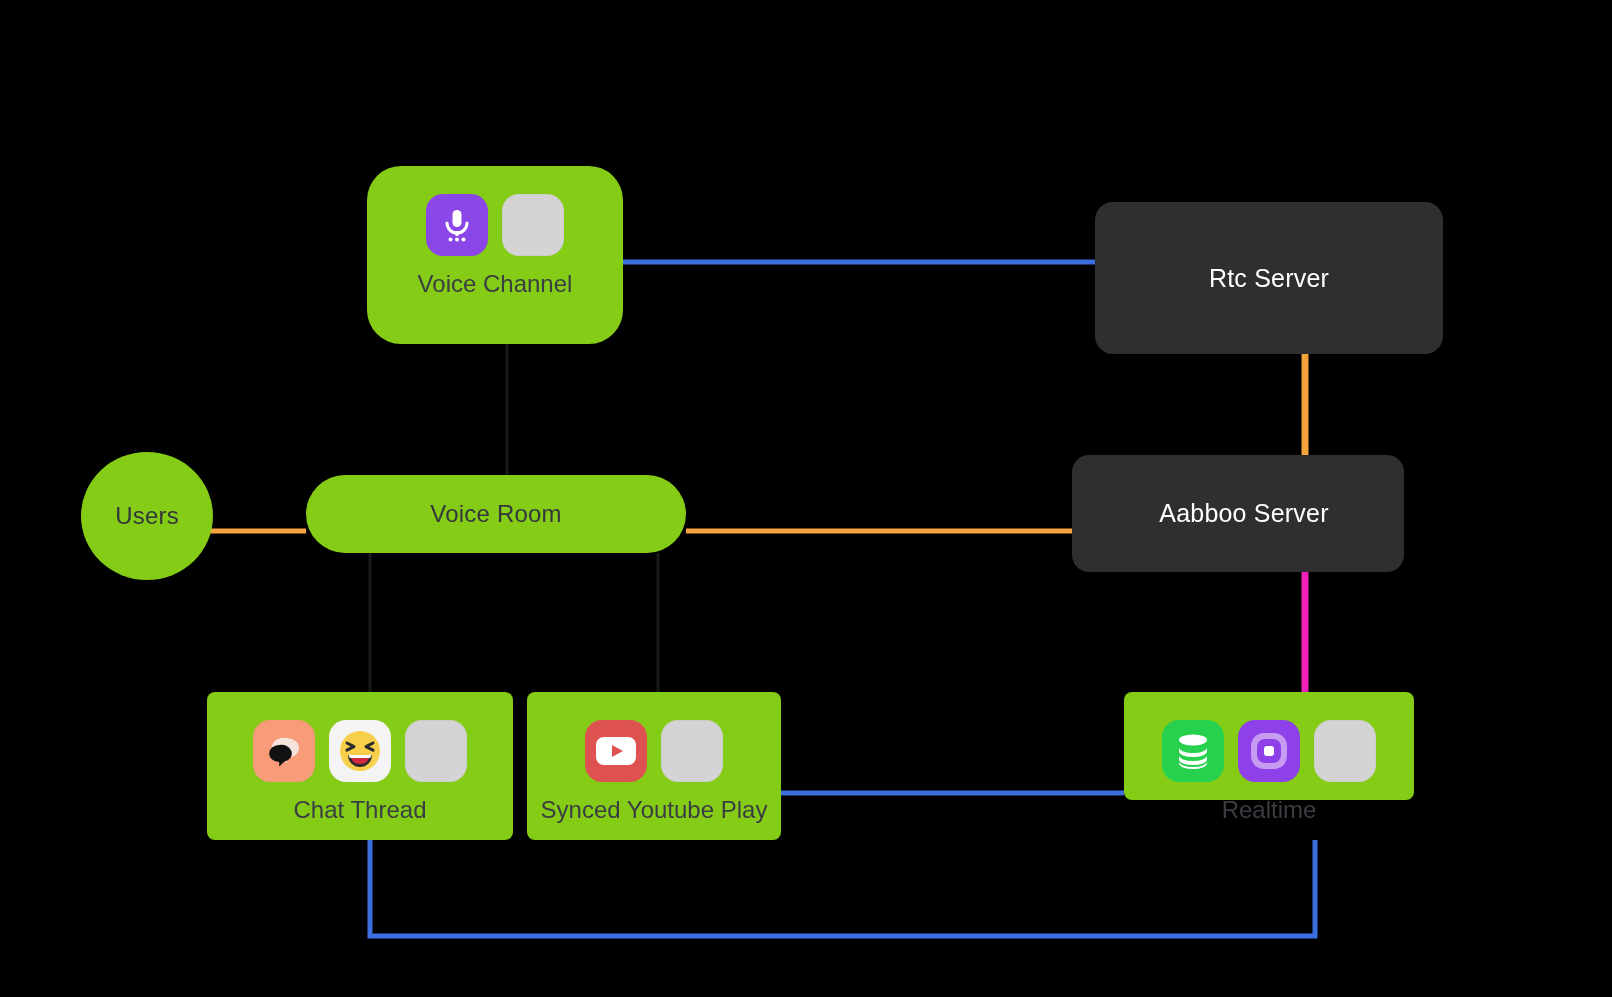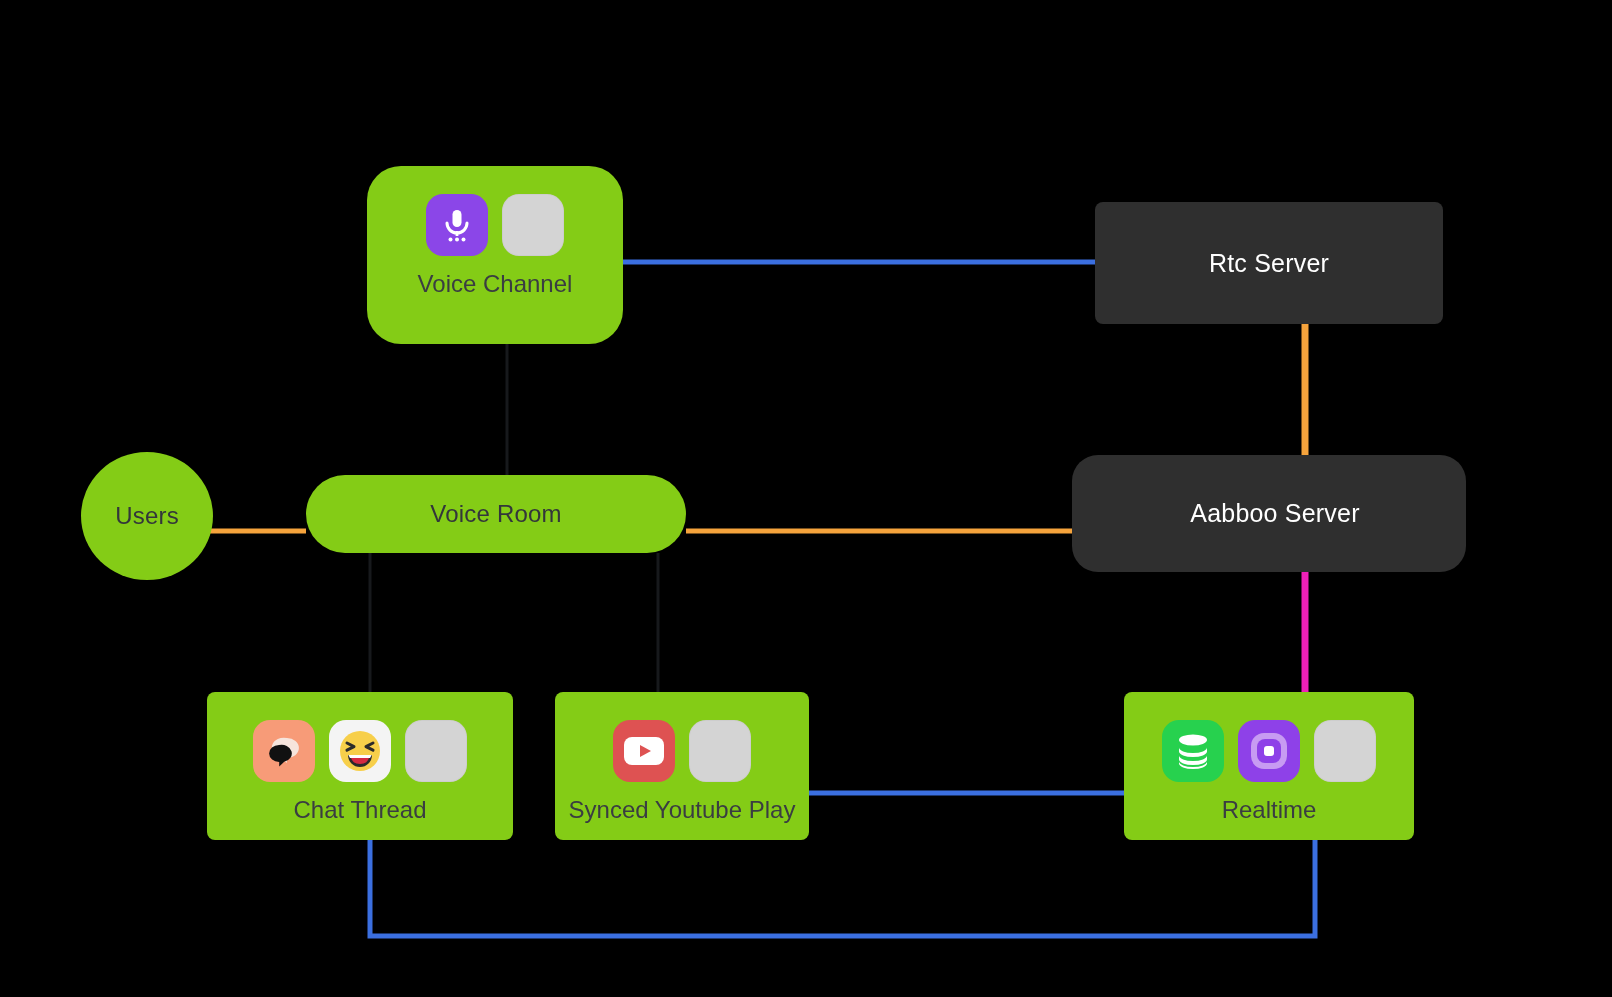--- a/index.html
+++ b/index.html
@@ -104,36 +104,36 @@
   }
   #node-users {
     left: 81px; top: 452px; width: 132px; height: 128px;
     border-radius: 66px / 64px;
   }
   #node-voice-room {
     left: 306px; top: 475px; width: 380px; height: 78px;
     border-radius: 39px;
   }
   #node-rtc-server {
-    left: 1095px; top: 202px; width: 348px; height: 122px;
-    border-radius: 8px;
+    left: 1095px; top: 202px; width: 348px; height: 152px;
+    border-radius: 18px;
   }
   #node-aabboo-server {
-    left: 1072px; top: 455px; width: 394px; height: 117px;
-    border-radius: 26px;
+    left: 1072px; top: 455px; width: 332px; height: 117px;
+    border-radius: 17px;
     padding-left: 12px;
   }
   #node-chat-thread {
     left: 207px; top: 692px; width: 306px; height: 148px;
   }
   #node-youtube {
-    left: 555px; top: 692px; width: 254px; height: 148px;
+    left: 527px; top: 692px; width: 254px; height: 148px;
   }
   #node-realtime {
-    left: 1124px; top: 692px; width: 290px; height: 148px; align-items: center;
+    left: 1124px; top: 692px; width: 290px; height: 108px; align-items: center;
   }
 </style>
 </head>
 <body>
 
 <div id="canvas">
 
   <svg id="edges" viewBox="0 0 1612 997" width="1612" height="997">
 
     <path d="M 507 344 L 507 475" stroke="#17191C" stroke-width="3" fill="none"></path>

